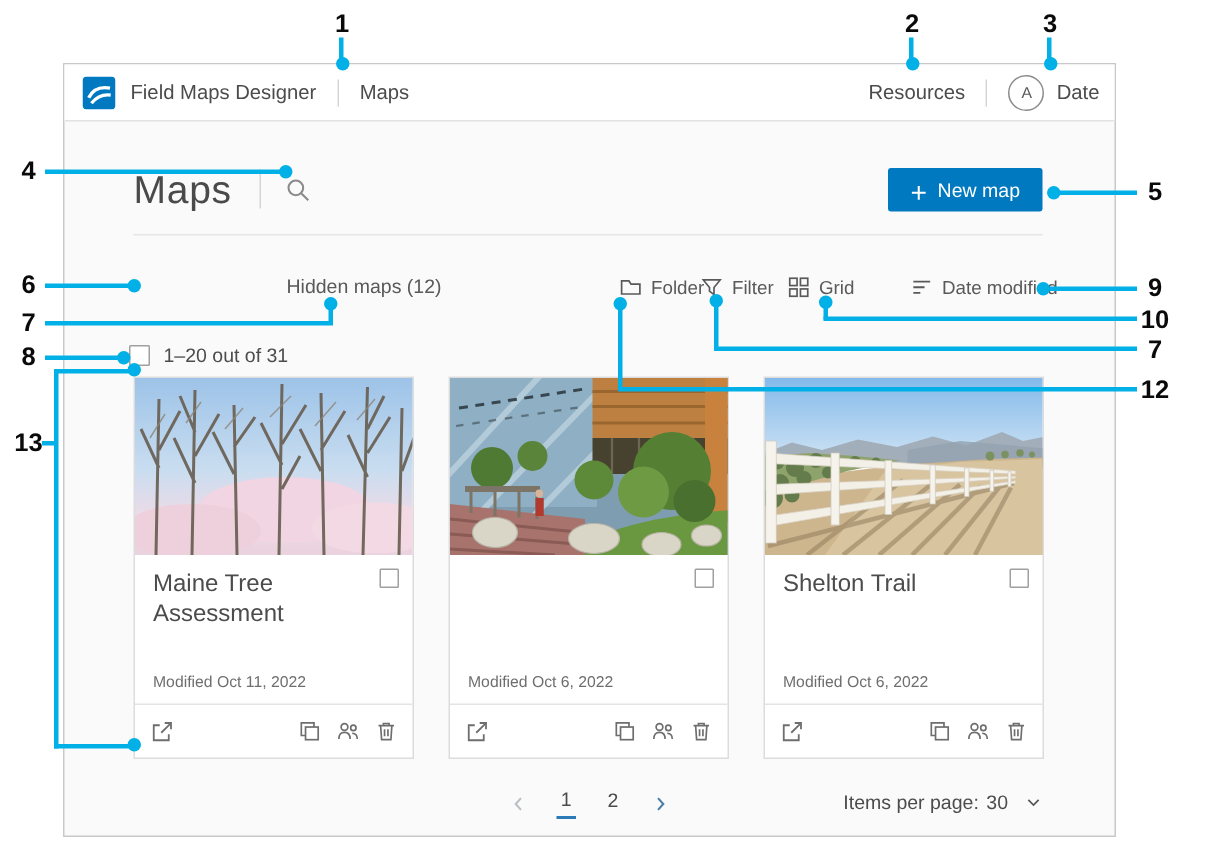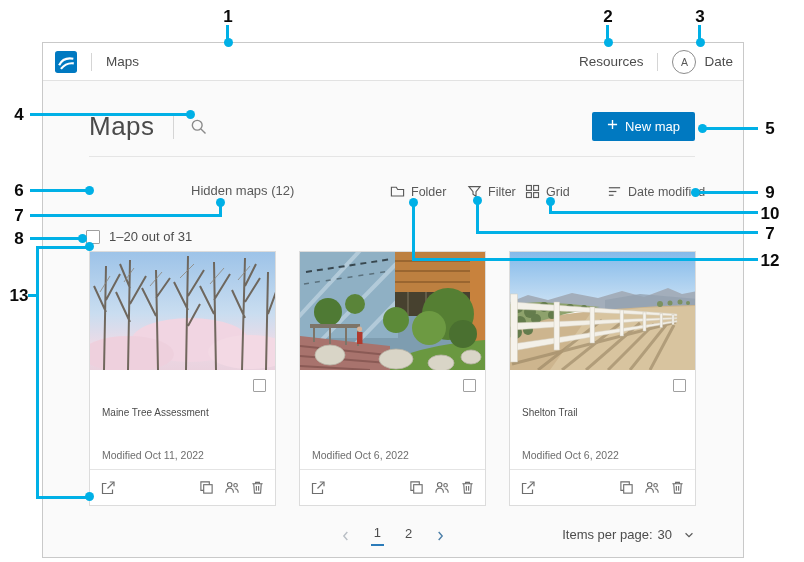--- a/index.html
+++ b/index.html
@@ -37,46 +37,46 @@
   .page-title-row{
     position:absolute; left:46px; right:48px; top:62px; height:42px;
     display:flex; align-items:center;
   }
   .page-title{font-size:26px; color:#4a4a4a; letter-spacing:.5px;}
   .title-div{width:1px;height:26px;background:#d5d5d5;margin:0 16px 0 18px;}
   .search-btn{display:flex;align-items:center;cursor:pointer;}
   .btn-primary{
     margin-left:auto; background:var(--brand-blue); color:#fff; border:none;
     font-family:"Liberation Sans",sans-serif; font-size:13px;
-    padding:7px 15px; border-radius:2px; display:flex; align-items:flex-start; gap:7px;
+    padding:7px 15px; border-radius:2px; display:flex; align-items:flex-end; gap:7px;
     cursor:pointer;
   }
   .rule{position:absolute; left:46px; right:48px; top:113px; height:1px; background:#e5e5e5;}
   
   .tab{position:absolute; top:140px; font-size:13px; cursor:pointer; padding-bottom:9px;}
   .tab-active{left:54px; color:var(--txt); border-bottom:2px solid var(--tab-underline); padding-left:2px;padding-right:2px;}
   .tab-plain{left:148px; color:var(--txt2);}
   .tool{
     position:absolute; top:141px; display:flex; align-items:center; gap:6px;
     font-size:12.5px; color:var(--txt2); cursor:pointer;
   }
-  .tool-folder{left:347px;align-items:center;} .tool-filter{left:424px;text-align:right;} .tool-grid{left:482px;} .tool-sort{left:564px;}
+  .tool-folder{left:370px;align-items:center;} .tool-filter{left:424px;text-align:right;} .tool-grid{left:482px;} .tool-sort{left:564px;}
   
   .selection{position:absolute; left:43px; top:186px; display:flex; align-items:center; gap:9px; font-size:13px; color:var(--txt);}
   .checkbox{width:14px;height:14px;border:1px solid #a0a0a0;background:#fff;border-radius:1px;display:inline-block;cursor:pointer;}
   
   .cards{position:absolute; left:46px; top:208px; display:flex; gap:23px;}
   .card{
     width:187px; height:255px; background:#fff; border:1px solid #dcdcdc;
     display:flex; flex-direction:column; cursor:pointer;
   }
   .thumb{height:118px; overflow:hidden; flex:none;}
   .thumb svg{display:block;}
   .card-body{flex:1; position:relative; padding:10px 12px;}
-  .card-title{font-size:10px; color:var(--txt); padding-right:24px; line-height:1.25;margin-top:27px;}
+  .card-title{font-size:16px; color:var(--txt); padding-right:24px; line-height:1.25;}
   .card-check{position:absolute; top:9px; right:9px; width:13px; height:13px;}
   .card-modified{position:absolute; left:12px; bottom:8px; font-size:10.5px; color:var(--txt3);}
   .card-footer{
     height:36px; flex:none; border-top:1px solid #e4e4e4; display:flex; align-items:center;
     padding:0 10px; gap:10px;
   }
   .cicon{display:flex; align-items:center; cursor:pointer;}
   .spacer{flex:1;}
   
   .pagination{
@@ -103,20 +103,21 @@
 <body>
 
 <div class="window">
 
   <div class="app-header">
     <svg class="logo" viewBox="0 0 24 24">
       <rect width="24" height="24" rx="3" fill="#0079c1"></rect>
       <path d="M4.5 15.5 Q9 6.5 20 8.5" stroke="#fff" stroke-width="2.4" fill="none"></path>
       <path d="M6.5 19.5 Q12 12.5 20.5 13.5" stroke="#fff" stroke-width="2.4" fill="none"></path>
     </svg>
+    <span class="app-title">Field Maps Designer</span>
     <span class="vdiv"></span>
     <span class="nav-link">Maps</span>
     <span class="hspacer"></span>
     <span class="nav-link">Resources</span>
     <span class="vdiv"></span>
     <span class="avatar">A</span>
     <span class="nav-link">Date</span>
   </div>
 
   <div class="page-title-row">

